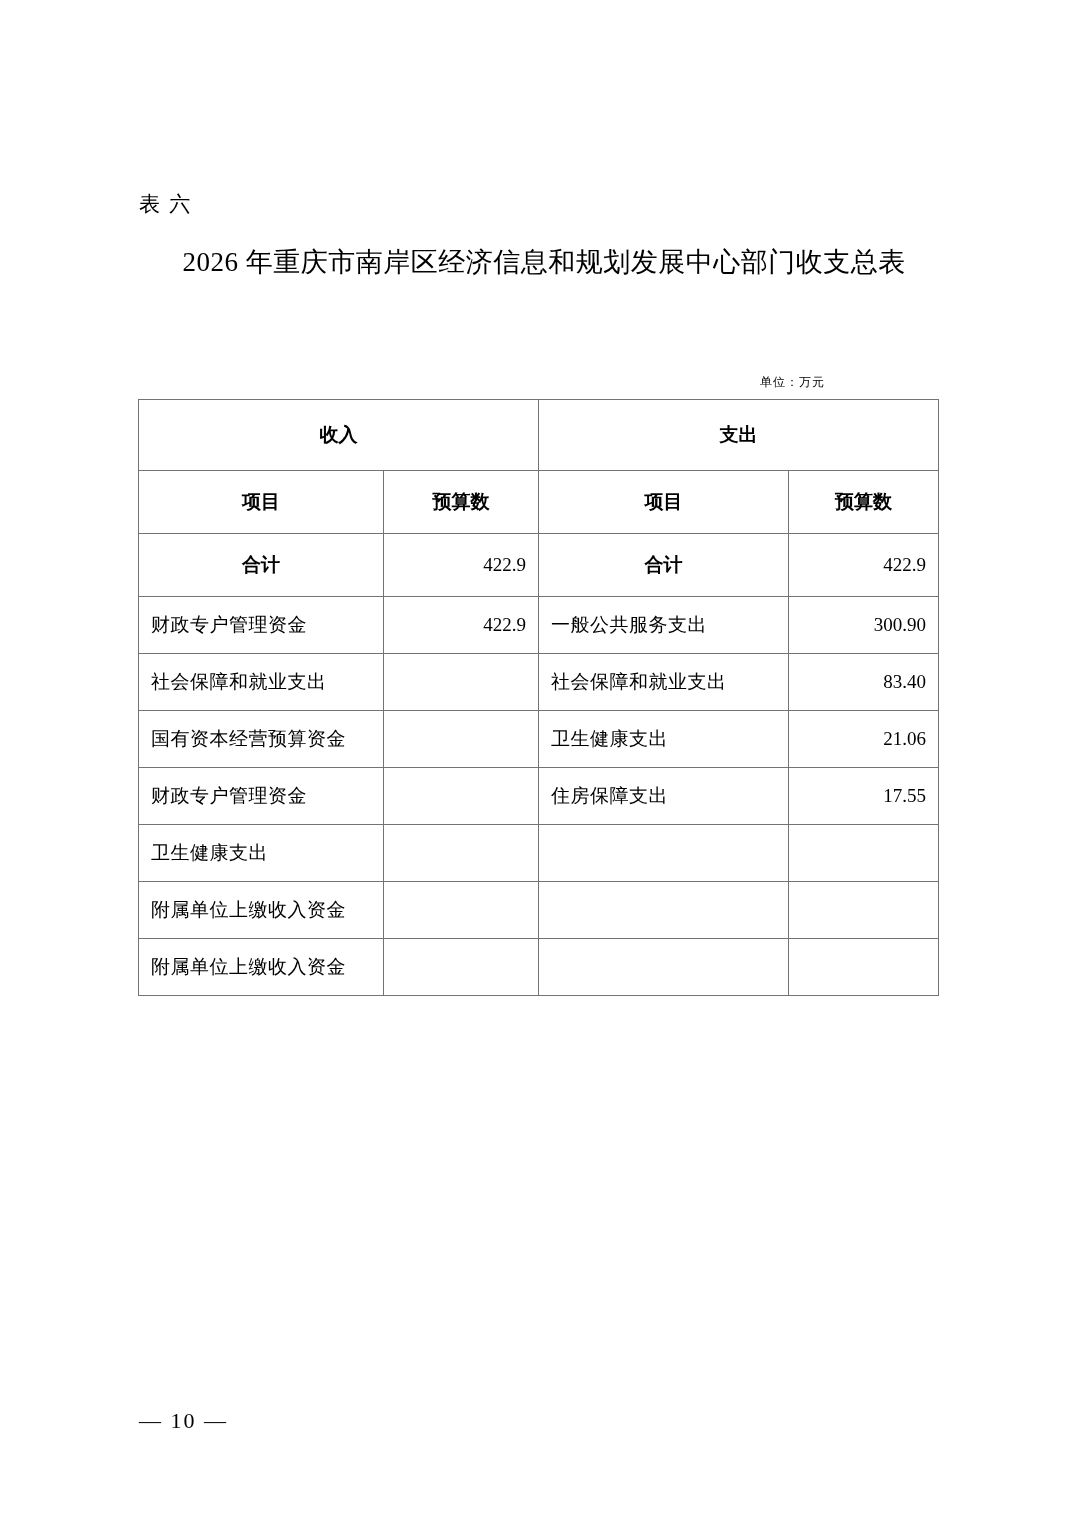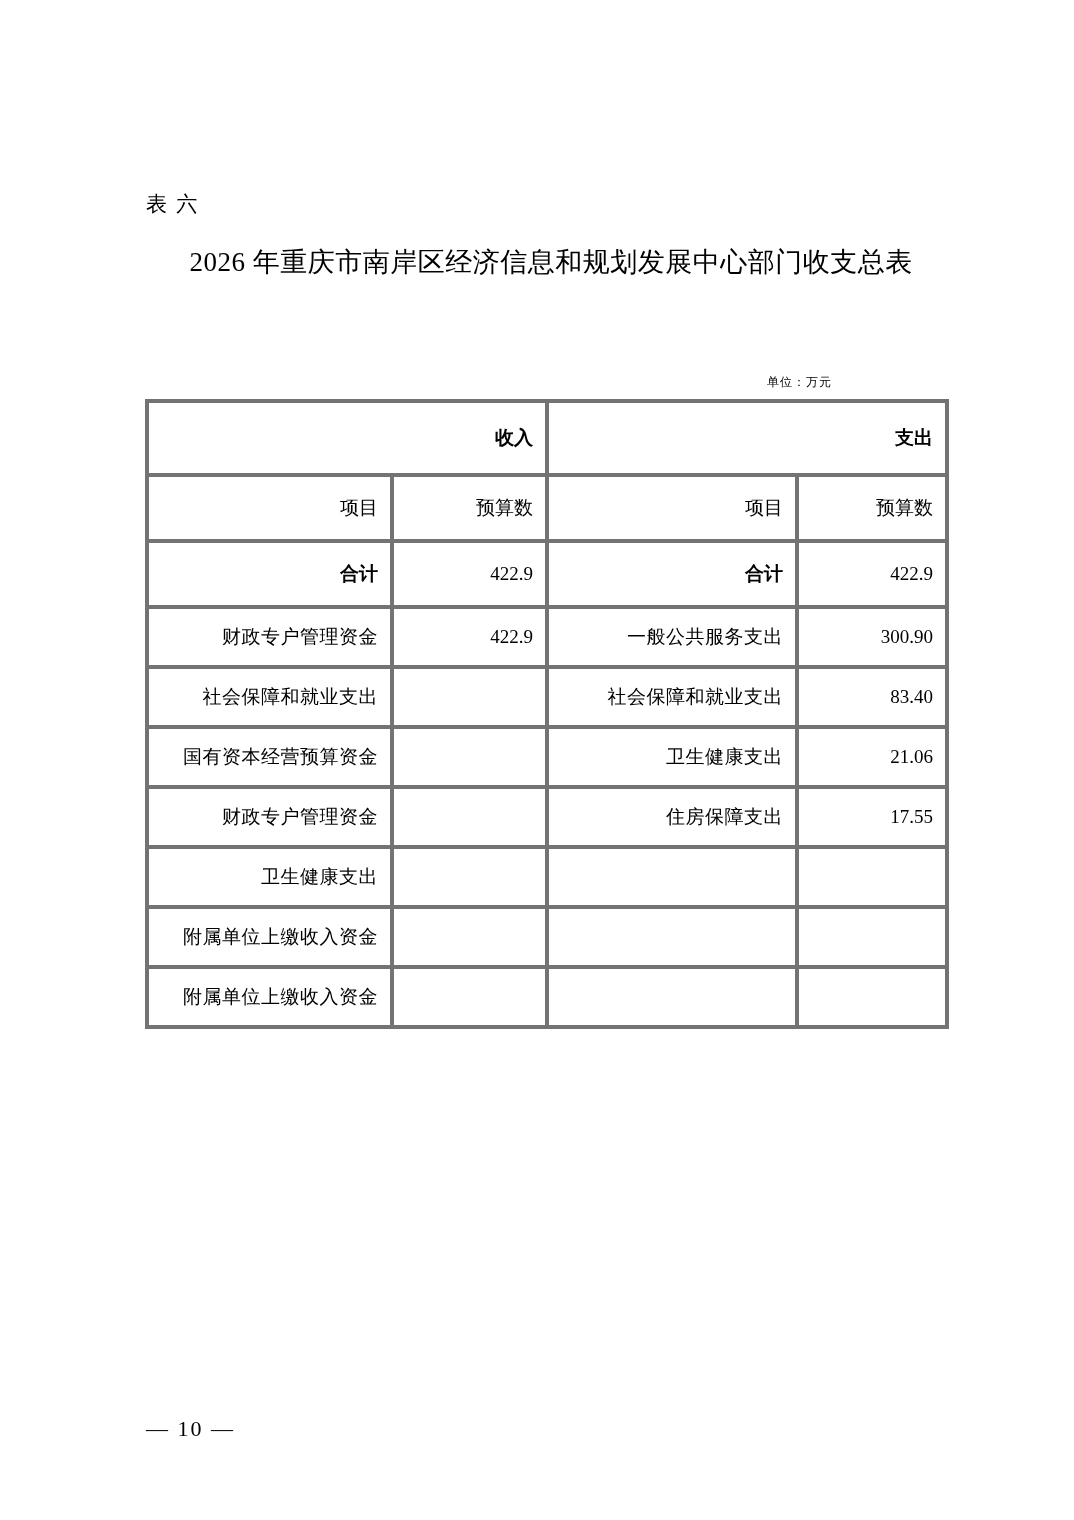--- a/index.html
+++ b/index.html
@@ -10,21 +10,21 @@
   body {
     width: 1074px;
     height: 1520px;
     position: relative;
     font-family: "Liberation Serif", "DejaVu Serif", serif;
     color: #000000;
     overflow: hidden;
   }
   .page {
     position: absolute;
-    left: 8px; top: 0;
+    left: 1px; top: 0;
     width: 952px;
     height: 1520px;
   }
   .label-six {
     position: absolute;
     left: 138px;
     top: 190px;
     font-size: 21px;
     letter-spacing: 2px;
   }
@@ -48,42 +48,41 @@
   }
   table.budget {
     position: absolute;
     left: 137px;
     top: 399px;
     width: 800px;
     border-collapse: collapse;
     table-layout: fixed;
   }
   table.budget td {
-    border: 4px solid #737373;
+    border: 1px solid #737373;
     height: 56px;
     font-size: 19px;
     padding: 0 12px;
     vertical-align: middle;
-    text-align: right;
   }
   .col-a { width: 245px; }
   .col-b { width: 155px; }
   .col-c { width: 250px; }
   .col-d { width: 150px; }
 
   .group-head {
     text-align: center;
     font-size: 21px;
     font-weight: bold;
     height: 70px !important;
   }
   .col-head {
     text-align: center;
     font-size: 21px;
-    font-weight: normal;
+    font-weight: bold;
     height: 62px !important;
   }
   .total-row td {
     height: 62px !important;
   }
   .total-label {
     text-align: center;
     font-size: 21px;
     font-weight: bold;
   }
@@ -96,21 +95,20 @@
     text-align: left;
     font-size: 19px;
     letter-spacing: 0.5px;
   }
   .page-number {
     position: absolute;
     left: 138px;
     top: 1408px;
     font-size: 22px;
     letter-spacing: 2px;
-    margin-top: 8px;
   }
 </style>
 </head>
 <body>
 
 <div class="page">
 
   <div class="label-six">表 六</div>
 
   <div class="doc-title">2026 年重庆市南岸区经济信息和规划发展中心部门收支总表</div>

